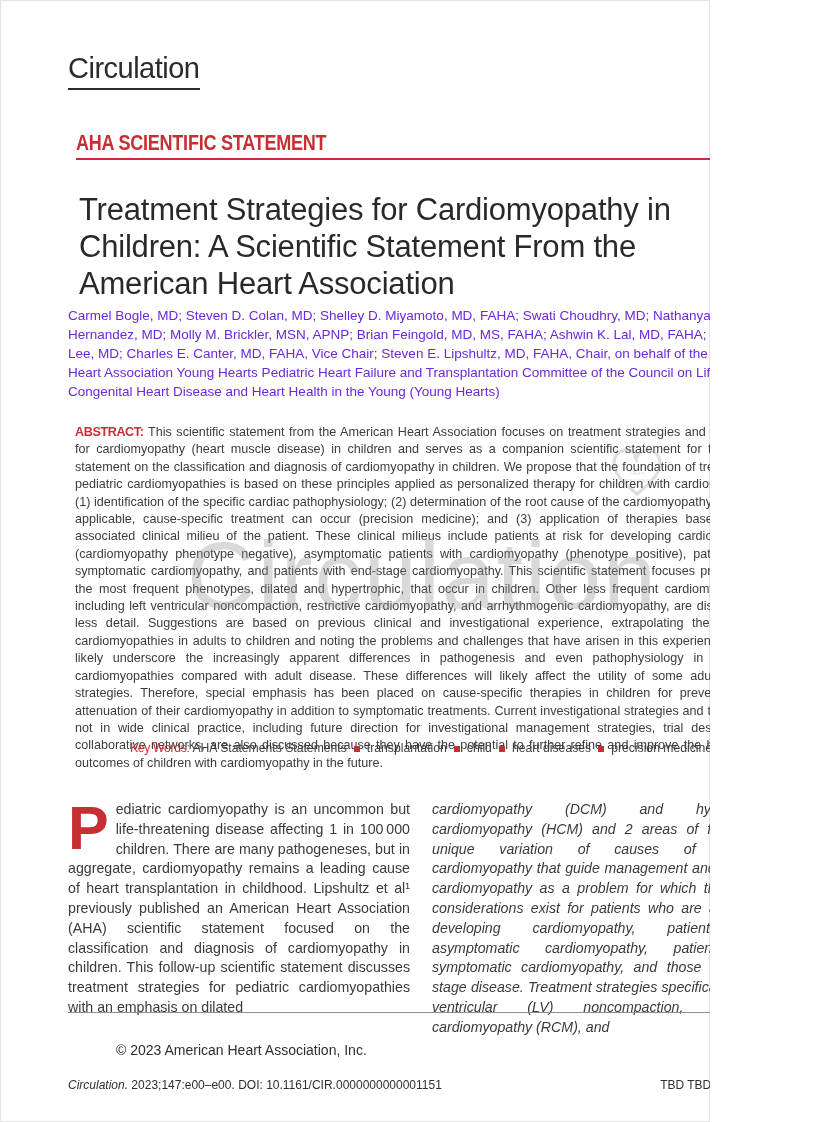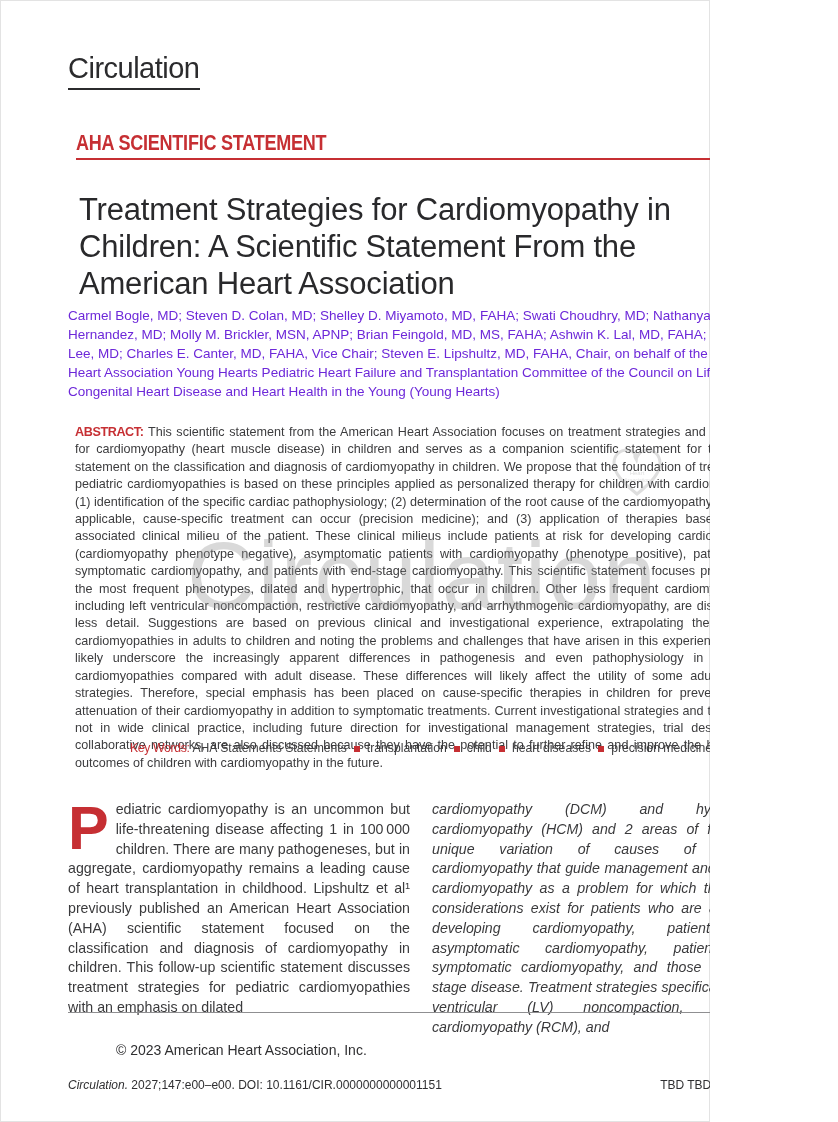--- a/index.html
+++ b/index.html
@@ -149,20 +149,20 @@
 
   <p class="col col2" style="margin:0;"><span>cardiomyopathy (DCM) and hypertrophic cardiomyopathy (HCM) and 2 areas of focus: the unique variation of causes of pediatric cardiomyopathy that guide management and pediatric cardiomyopathy as a problem for which therapeutic considerations exist for patients who are at risk for developing cardiomyopathy, patients with asymptomatic cardiomyopathy, patients with symptomatic cardiomyopathy, and those with end-stage disease. Treatment strategies specifically for left ventricular (LV) noncompaction, restrictive cardiomyopathy (RCM), and</span></p>
 
   <div class="footnote-rule"></div>
 
   <div class="footnotes">
     <div>© 2023 American Heart Association, Inc.</div>
   </div>
 
   <div class="footer">
-    <div><span class="ital">Circulation.</span><span> 2027;147:e00–e00. DOI: 10.1161/CIR.0000000000001151</span></div>
+    <div><span class="ital">Circulation.</span><span> 2023;147:e00–e00. DOI: 10.1161/CIR.0000000000001151</span></div>
     <div class="footer-right">
       <span>TBD TBD, 2023</span>
       <span>e1</span>
     </div>
   </div>
 
 </div>
 
 </body></html>

